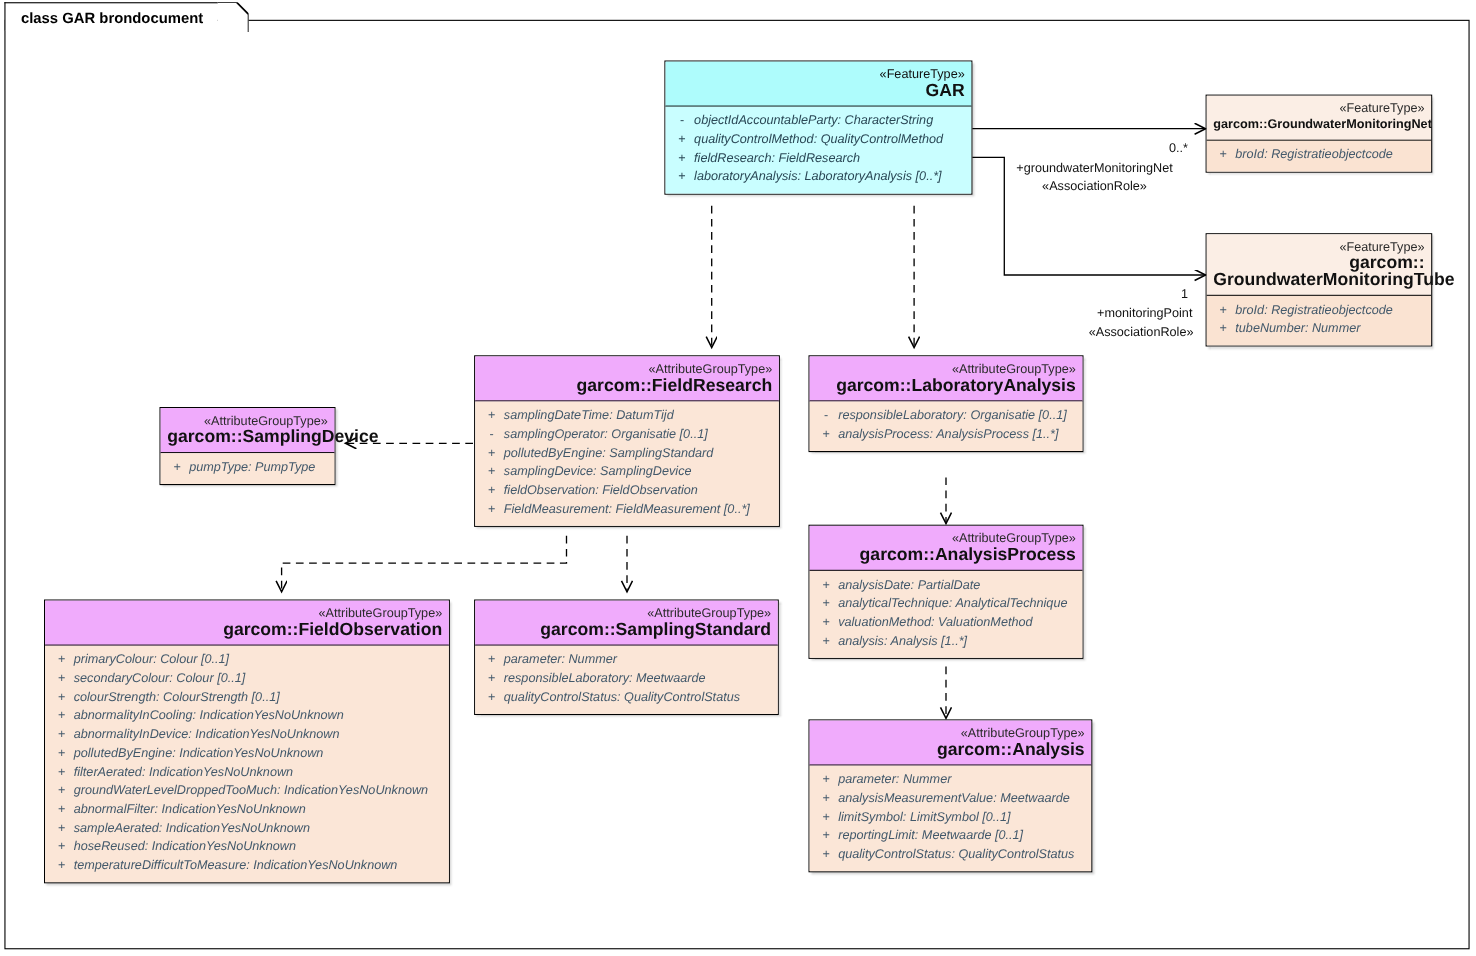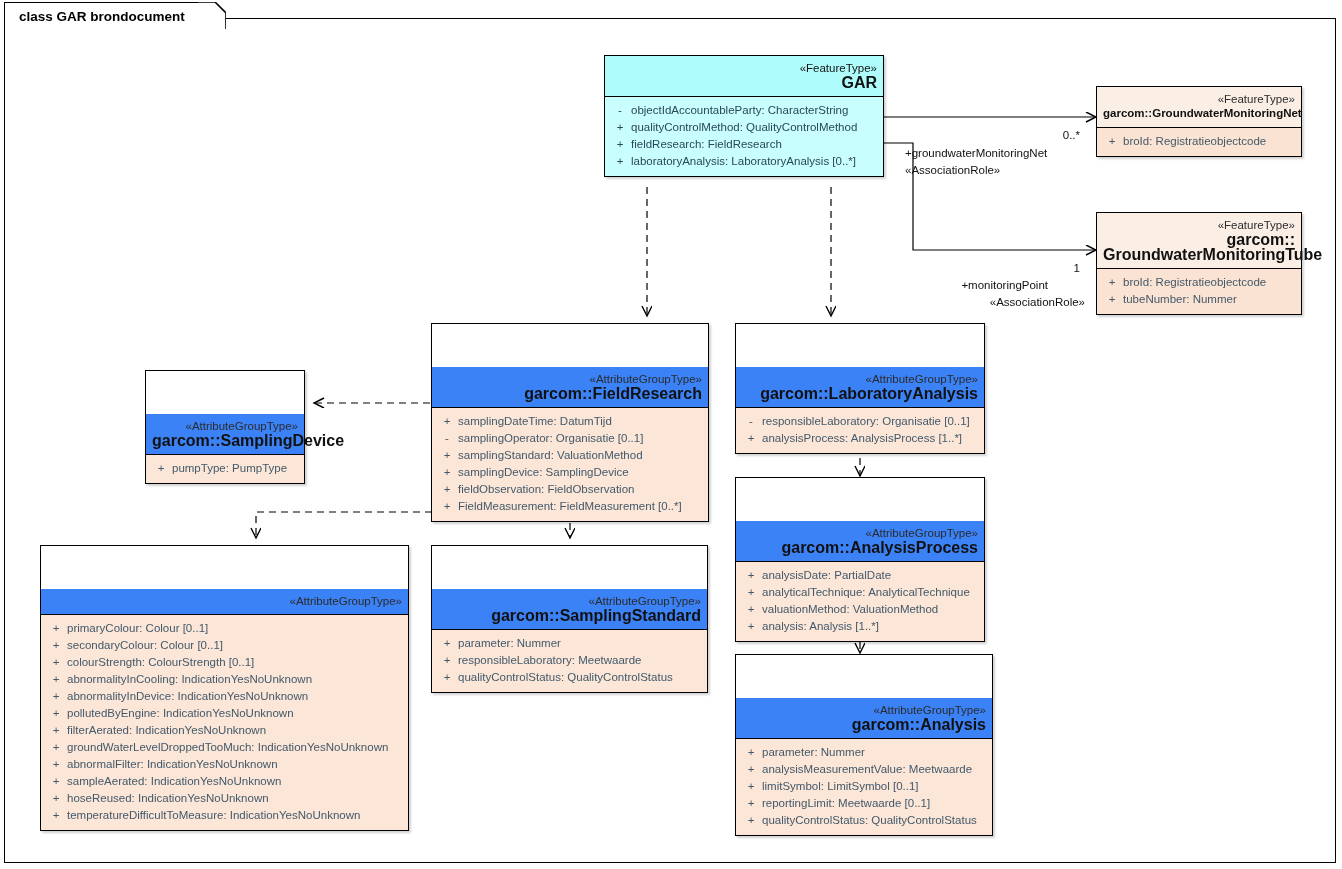--- a/index.html
+++ b/index.html
@@ -55,42 +55,42 @@
     box-sizing:border-box;
     padding:5px 4px 6px 4px;
   }
   .attr{
     display:flex;align-items:flex-start;
     font-size:11.5px;line-height:17px;color:#43596b;white-space:nowrap;
   }
   .attr .vis{
     width:22px;flex:0 0 22px;text-align:center;color:#43596b;
   }
-  .attr .txt{flex:1 1 auto;}
+  .attr .txt{flex:1 1 auto;font-style:italic;}
 
   
   .ft .head{background:#fbeee5;}
   .ft .body{background:#fae3d2;}
   
-  .agt .head{background:#3b82f6;margin-top:43px;}
+  .agt .head{background:#f0abfc;}
   .agt .body{background:#fbe6d7;}
   
   .gar{border:1px solid #000;}
   .gar .head{background:#aefcfc;}
   .gar .body{background:#c9feff;}
   .gar .stereo,.gar .cname{color:#111;}
   .gar .attr{color:#2a4856;}
   .gar .attr .vis{color:#2a4856;}
 
   
   .elabel{
     position:absolute;font-size:11.5px;color:#111;line-height:15px;
     white-space:nowrap;z-index:4;
   }
-  .elabel.center{}
+  .elabel.center{text-align:center;}
   .elabel.right{text-align:right;}
 </style>
 </head>
 <body>
 
 <div id="canvas">
 
   <div class="frame"></div>
   <div class="tab" id="nametab" style="width: 194px; border-right: none;">
     <span class="tab-label">class GAR brondocument</span>
@@ -145,21 +145,21 @@
     <g>
       <path d="M860,606 L860,653" fill="none" stroke="#000" stroke-width="1.2" stroke-dasharray="7,5" marker-end="url(#openArrow)"></path>
     </g>
   </svg>
 
   <div class="elabel right" style="left:1000px;top:128px;width:80px;">0..*</div>
   <div class="elabel center" style="left:905px;top:146px;width:180px;">+groundwaterMonitoringNet</div>
   <div class="elabel center" style="left:905px;top:163px;width:180px;">«AssociationRole»</div>
 
   <div class="elabel right" style="left:1010px;top:261px;width:70px;">1</div>
-  <div class="elabel right" style="left:868px;top:278px;width:180px;">+monitoringPoint</div>
+  <div class="elabel right" style="left:904px;top:278px;width:180px;">+monitoringPoint</div>
   <div class="elabel right" style="left:905px;top:295px;width:180px;">«AssociationRole»</div>
 
   <div class="uml gar" style="left:604px;top:55px;width:280px;">
     <div class="head">
       <div class="stereo">«FeatureType»</div>
       <div class="cname">GAR</div>
     </div>
     <div class="body">
       <div class="attr">
         <span class="vis">-</span>
@@ -220,21 +220,21 @@
       <div class="attr">
         <span class="vis">+</span>
         <span class="txt">samplingDateTime: DatumTijd</span>
       </div>
       <div class="attr">
         <span class="vis">-</span>
         <span class="txt">samplingOperator: Organisatie [0..1]</span>
       </div>
       <div class="attr">
         <span class="vis">+</span>
-        <span class="txt">samplingStandard: ValuationMethod</span>
+        <span class="txt">pollutedByEngine: SamplingStandard</span>
       </div>
       <div class="attr">
         <span class="vis">+</span>
         <span class="txt">samplingDevice: SamplingDevice</span>
       </div>
       <div class="attr">
         <span class="vis">+</span>
         <span class="txt">fieldObservation: FieldObservation</span>
       </div>
       <div class="attr">
@@ -270,20 +270,21 @@
       <div class="attr">
         <span class="vis">+</span>
         <span class="txt">pumpType: PumpType</span>
       </div>
     </div>
   </div>
 
   <div class="uml agt" style="left:40px;top:545px;width:369px;">
     <div class="head">
       <div class="stereo">«AttributeGroupType»</div>
+      <div class="cname">garcom::FieldObservation</div>
     </div>
     <div class="body">
       <div class="attr">
         <span class="vis">+</span>
         <span class="txt">primaryColour: Colour [0..1]</span>
       </div>
       <div class="attr">
         <span class="vis">+</span>
         <span class="txt">secondaryColour: Colour [0..1]</span>
       </div>

